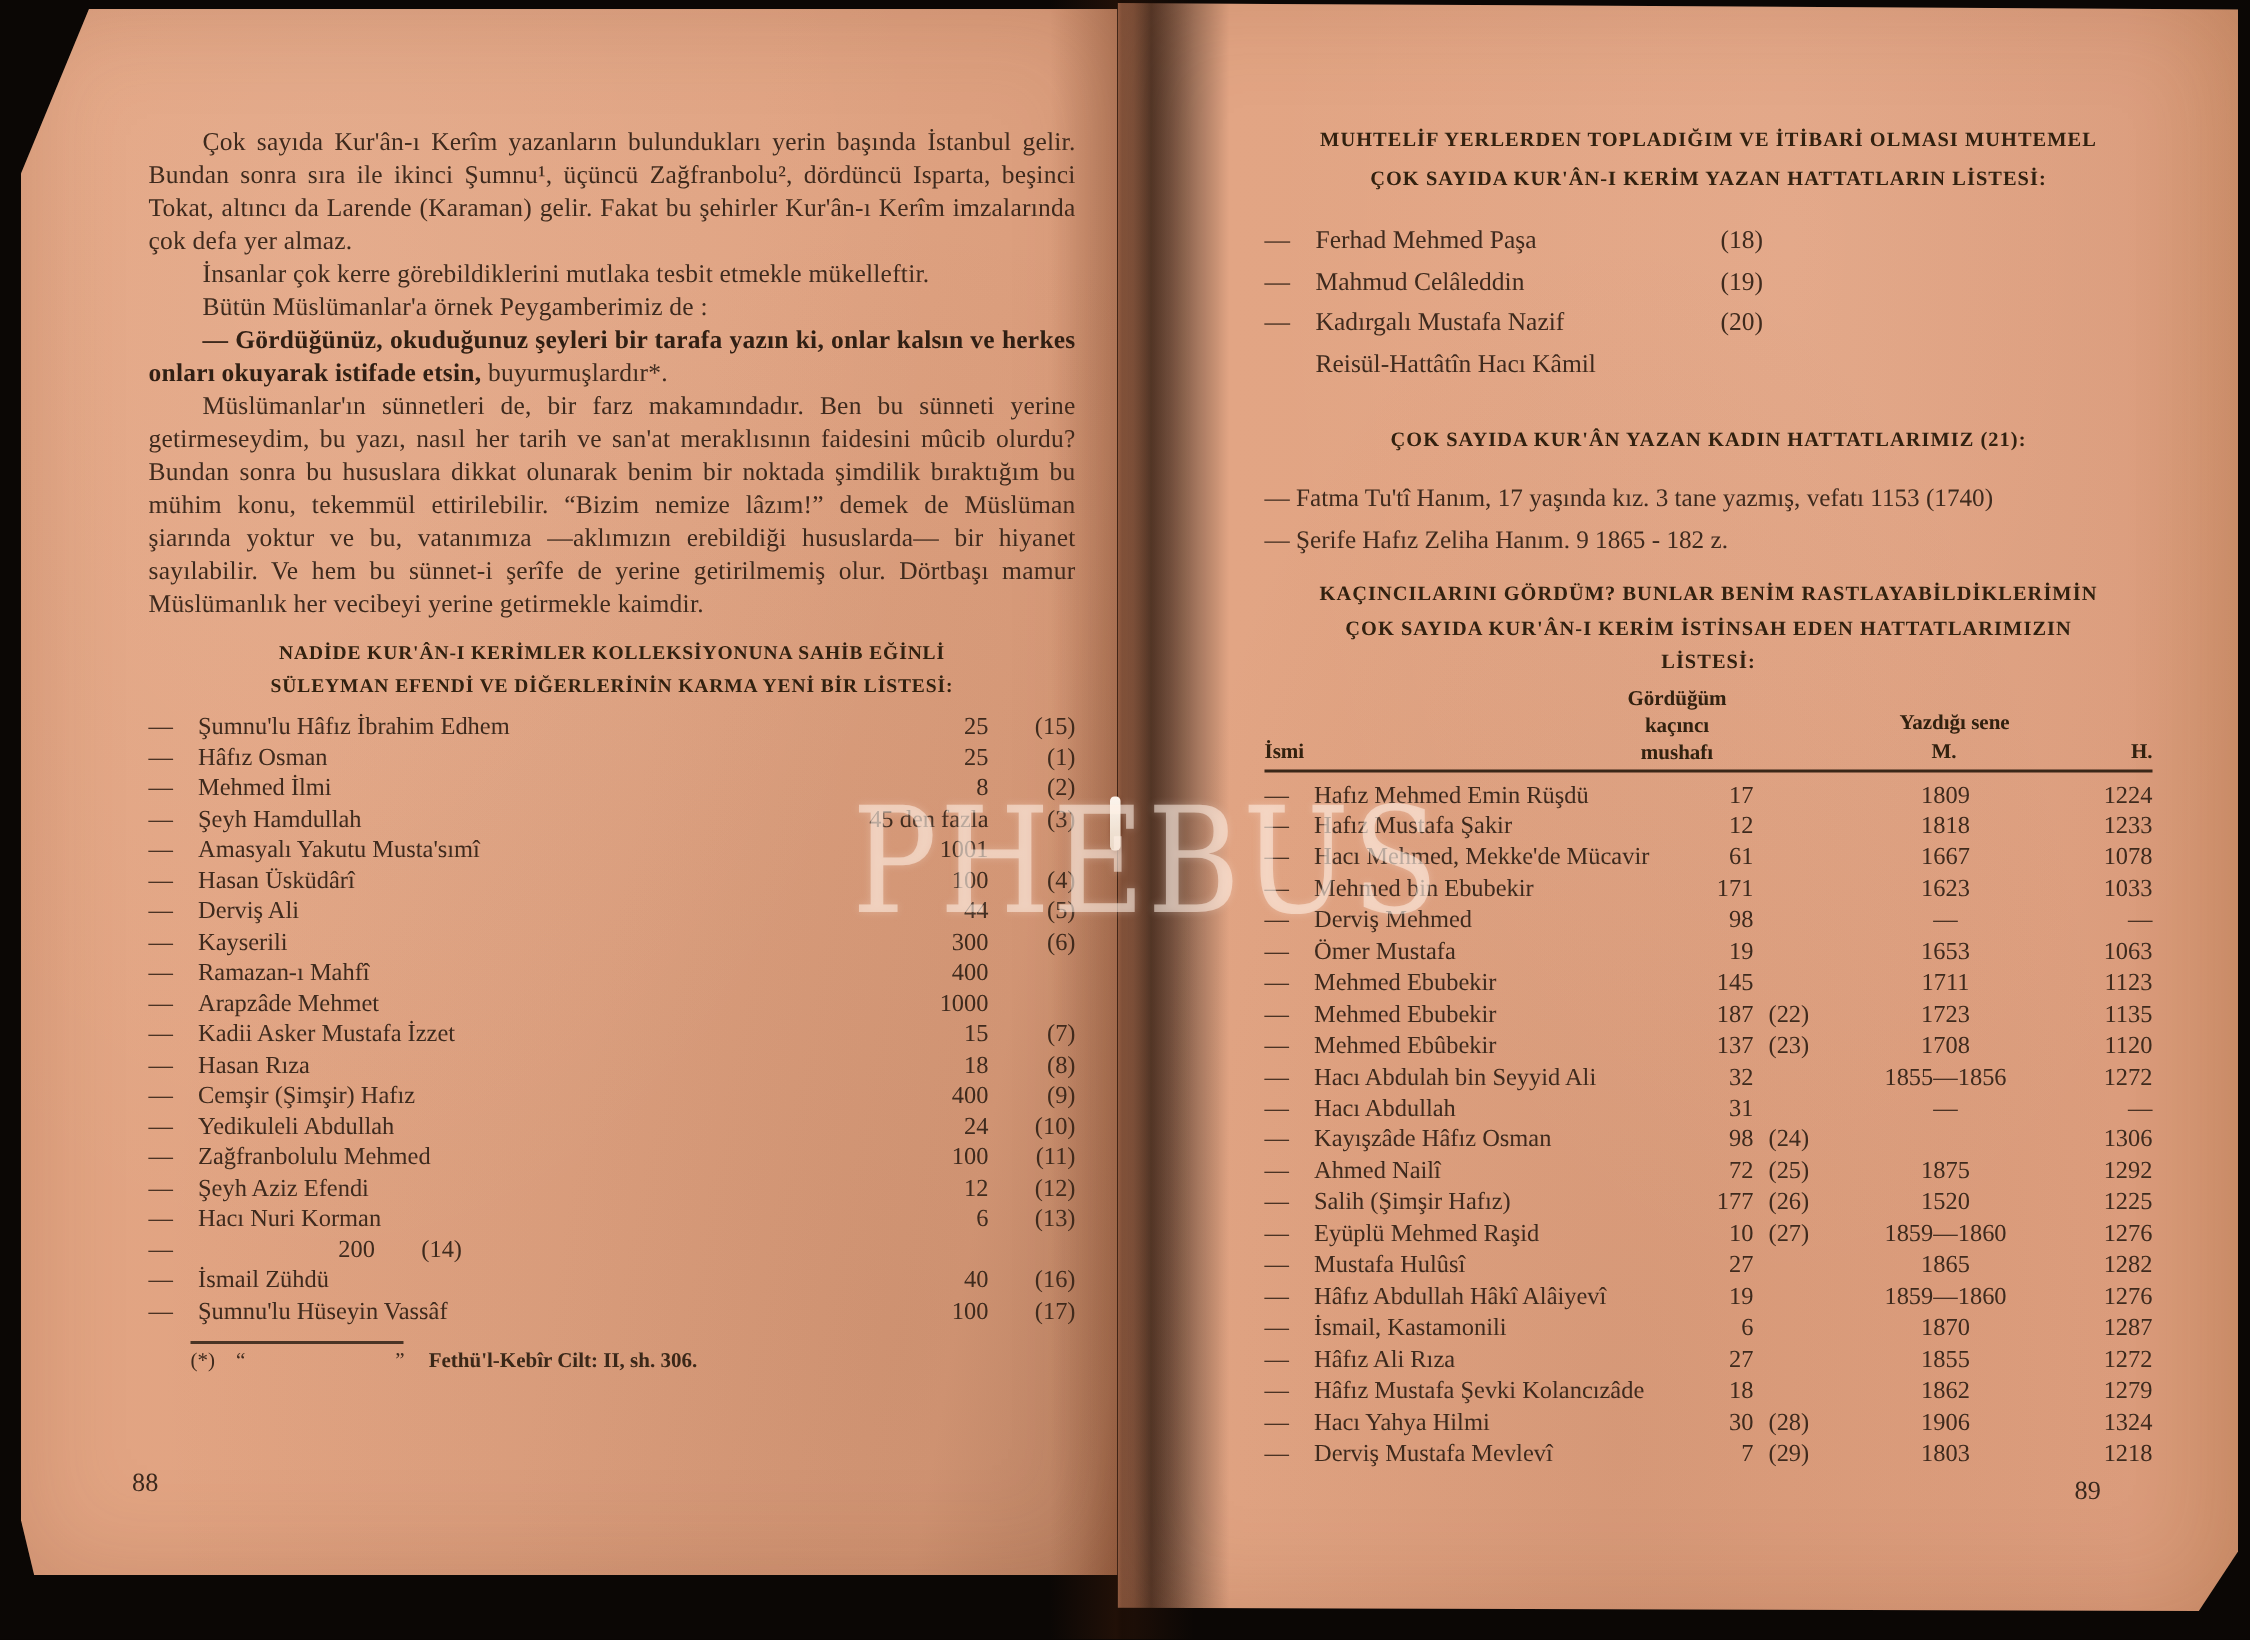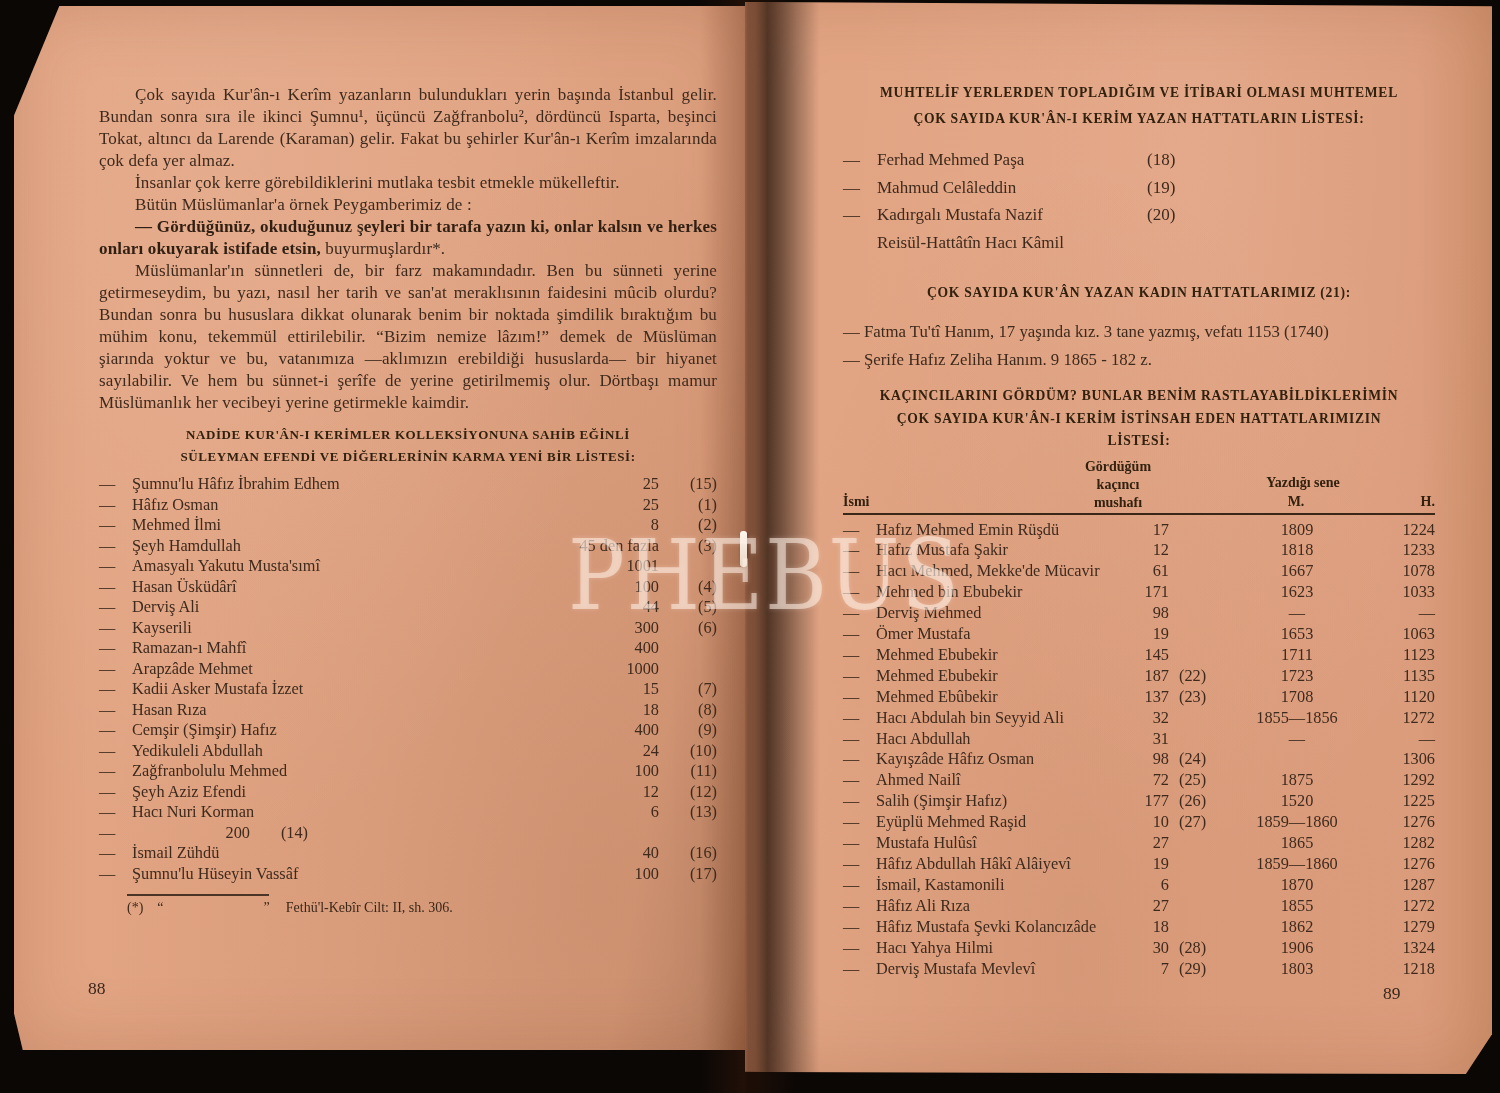--- a/index.html
+++ b/index.html
@@ -51,21 +51,21 @@
   .lp-list{margin-top:6px;}
   .lrow{display:flex;line-height:20.5px;font-size:16.3px;}
   .lrow .dash{width:33px;}
   .lrow .name{flex:1;}
   .lrow .count{width:118px;text-align:right;white-space:nowrap;}
   .lrow .ref{width:58px;text-align:right;}
   .footnote-rule{margin:10px 0 4px 28px;width:142px;border-top:2px solid #4a3425;}
   .footnote{font-size:14px;padding-left:28px;}
   .footnote .fq-open{margin-left:14px;}
   .footnote .fq-close{margin-left:100px;}
-  .footnote .fsrc{margin-left:16px;font-weight:normal;color:#3a2718;}
+  .footnote .fsrc{margin-left:16px;font-weight:bold;color:#3a2718;}
   .pageno{position:absolute;font-size:17.5px;color:#3a281c;}
   .pageno-left{left:74px;top:972px;}
   .pageno-right{left:638px;top:981px;}
 
   
   .rp-content{position:absolute;left:98px;top:78px;width:592px;}
   .sec-title{font-size:13.6px;font-weight:bold;text-align:center;line-height:26px;letter-spacing:.7px;color:#32210f;margin:0;}
   .sec-title.tight{line-height:22.5px;}
   .rlist1{margin-top:14px;}
   .r1row{display:flex;line-height:27.5px;font-size:17px;}

